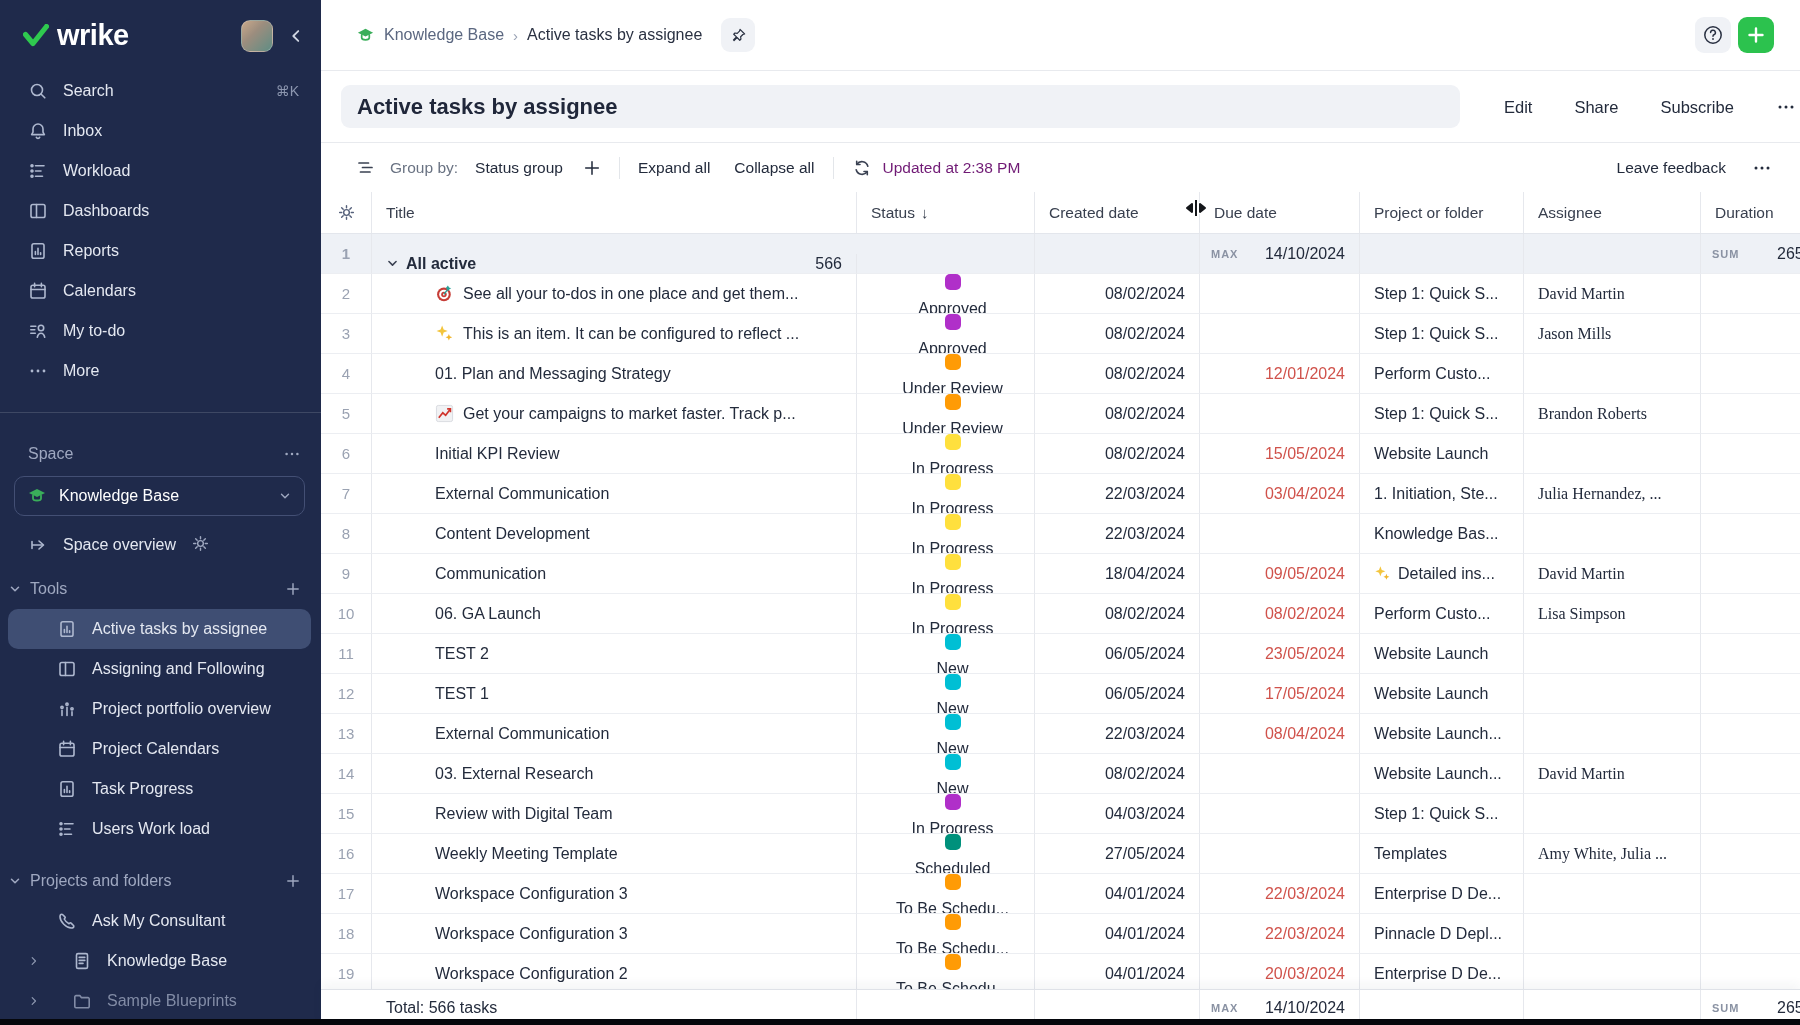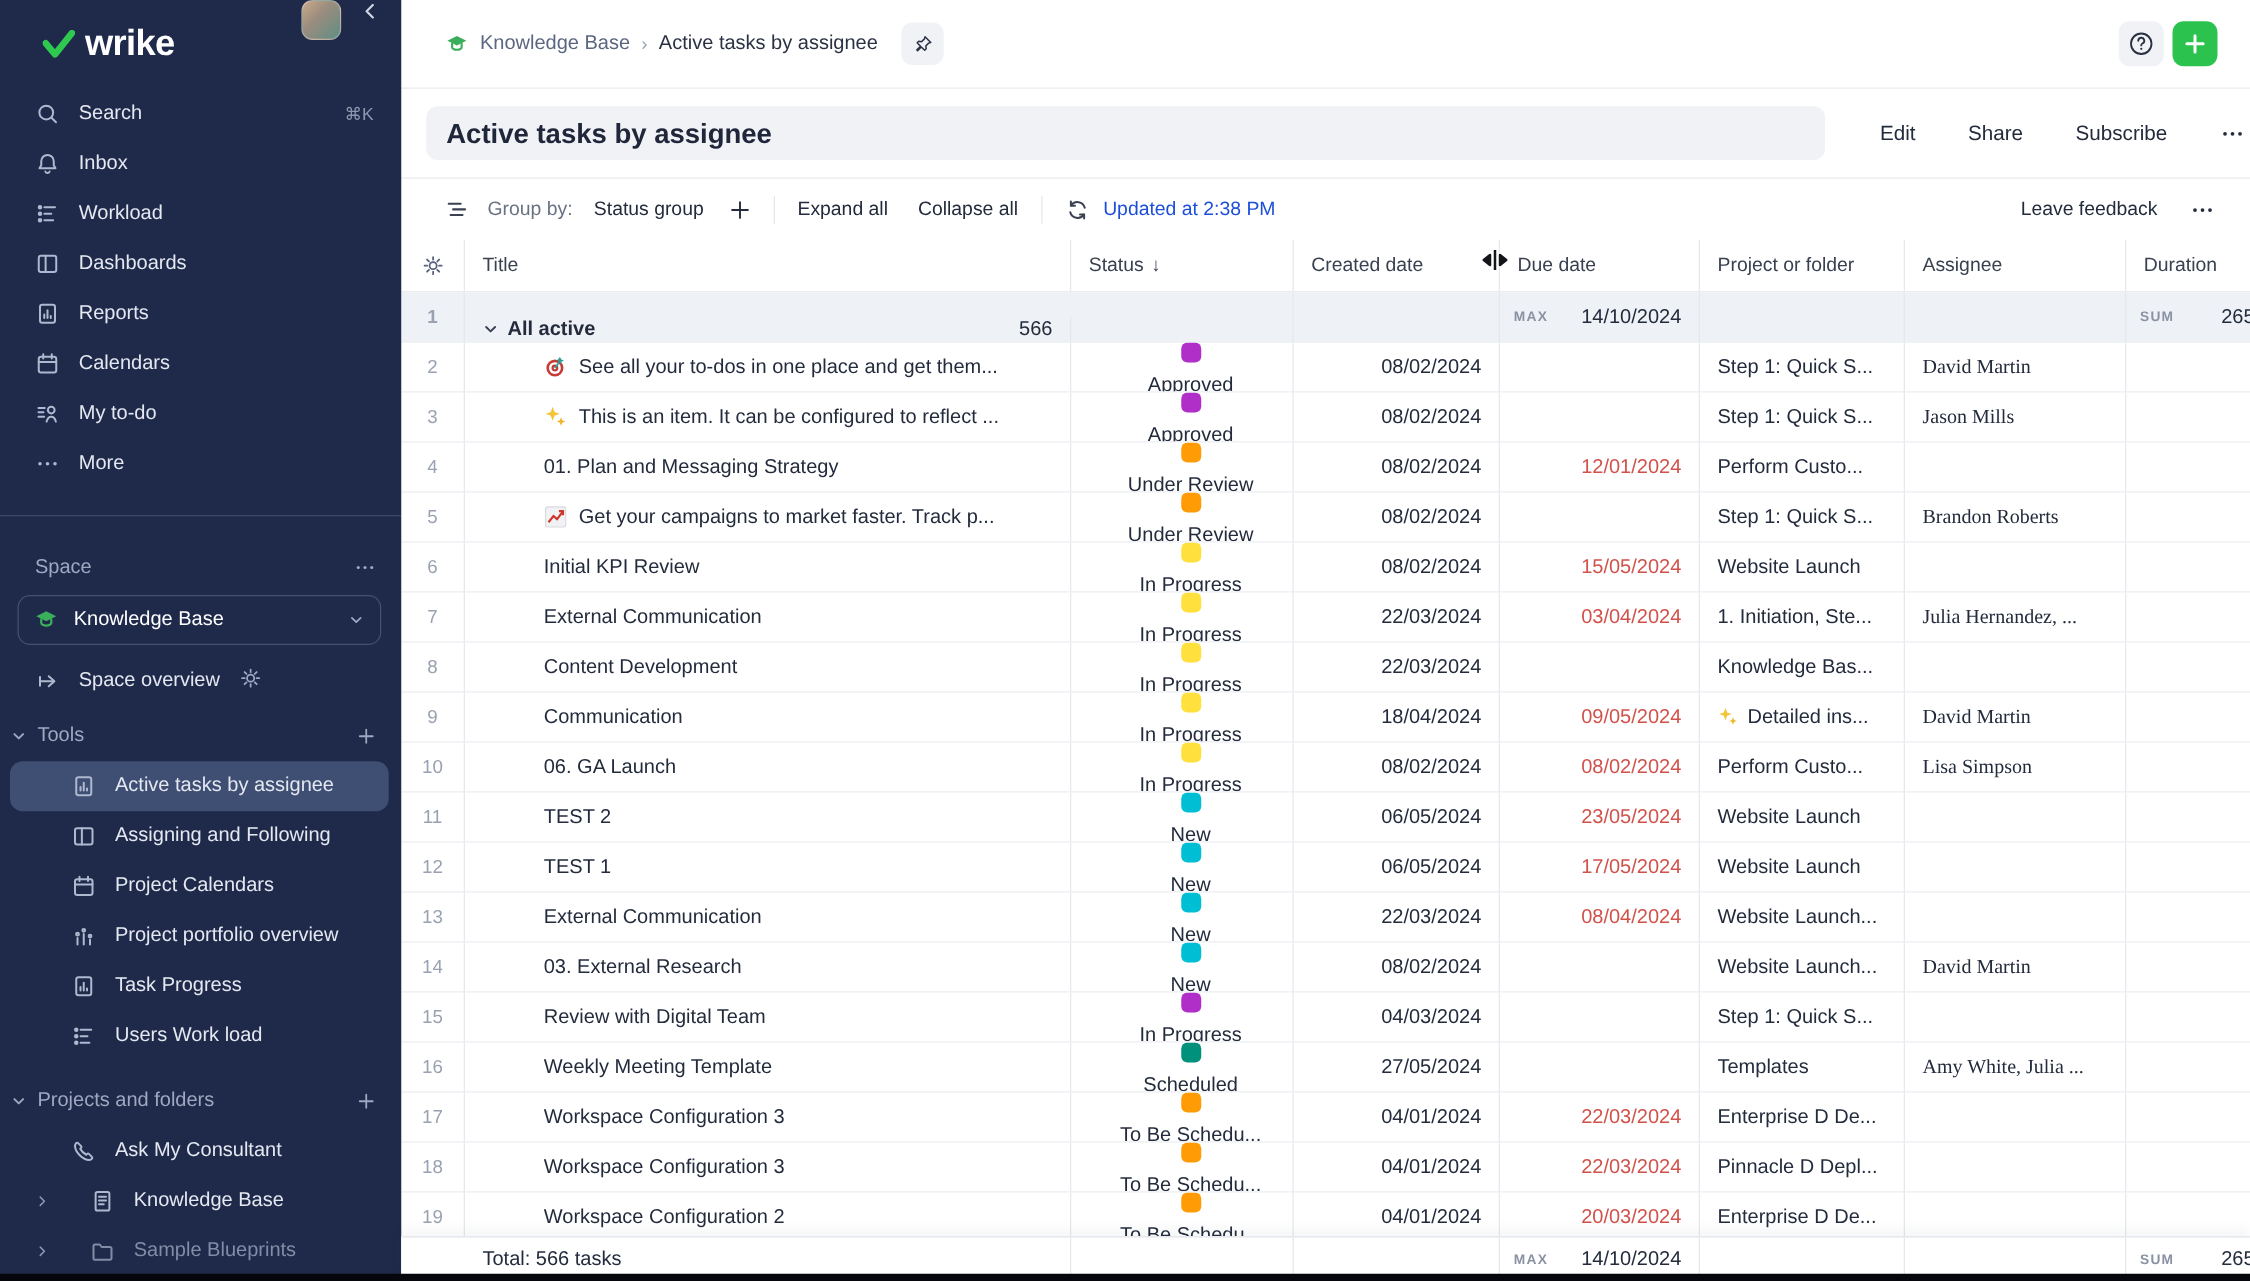--- a/index.html
+++ b/index.html
@@ -1,21 +1,21 @@
 <!DOCTYPE html>
 <html><head>
 <meta charset="utf-8">
 <style>
   * { margin:0; padding:0; box-sizing:border-box; }
   html,body { width:1800px; height:1025px; overflow:hidden; }
   body { font-family:"Liberation Sans","DejaVu Sans",sans-serif; display:flex; background:#fff; position:relative; color:#232b3c; }
 
   
   .sidebar { width:321px; flex:0 0 321px; background:#1f2a4b; color:#e8ebf2; position:relative; overflow:hidden; }
-  .sb-top { height:71px; display:flex; padding:0 16px 0 34px; }
+  .sb-top { height:71px; display:flex; align-items:center; padding:0 16px 0 23px; }
   .logo { display:flex; align-items:center; gap:8px; }
   .logo-text { color:#fff; font-size:29px; font-weight:bold; letter-spacing:-0.5px; }
   .avatar { margin-left:auto; width:32px; height:32px; border-radius:9px; background:linear-gradient(135deg,#caa98b 0%,#9c8d7e 40%,#5f8d84 100%); border:1px solid rgba(255,255,255,.25); }
   .collapse-btn { margin-left:14px; color:#cfd5e2; display:flex; }
 
   .sb-item { height:40px; display:flex; align-items:center; gap:15px; padding-left:28px; font-size:16px; color:#e4e8f1; cursor:default; }
   .sb-item .ic { width:20px; height:20px; color:#aeb8cf; flex:0 0 20px; display:flex; }
   .sb-item .shortcut { margin-left:auto; margin-right:22px; color:#8d97b0; font-size:14px; }
   .sb-divider { height:1px; background:rgba(255,255,255,.14); margin:21px 0; }
   .sb-section { height:40px; display:flex; align-items:center; font-size:16px; color:#9fa8c0; padding:0 20px 0 28px; }
@@ -49,21 +49,21 @@
   .dots { color:#232b3c; display:flex; width:20px; }
 
   .toolbar { height:49px; display:flex; align-items:center; padding:0 28px 0 35px; font-size:15.5px; }
   .toolbar .ic { width:20px; height:20px; display:flex; color:#3a4152; }
   .tool-label { color:#6a7383; margin-left:14px; }
   .tool-value { color:#232b3c; margin-left:17px; }
   .tool-plus { margin-left:20px; width:18px; height:18px; color:#232b3c; display:flex; }
   .vdiv { width:1px; height:22px; background:#e3e6ea; margin:0 18px; }
   .tool-link { color:#232b3c; }
   .tool-link + .tool-link { margin-left:24px; }
-  .updated { margin-left:11px; color:#1d4ed8; }
+  .updated { margin-left:11px; color:#701a75; }
   .toolbar-right { margin-left:auto; display:flex; align-items:center; gap:26px; }
 
   
   .grid-row { display:grid; grid-template-columns:51px 485px 178px 165px 160px 164px 177px minmax(99px,1fr); }
   .thead { height:42px; border-bottom:1px solid #e3e6ec; font-size:15.5px; color:#39404f; }
   .thead > div { display:flex; align-items:center; padding-left:14px; border-right:1px solid #e6e8ed; }
   .thead > div:last-child { border-right:none; }
   .thead .h-gear { justify-content:center; padding-left:0; color:#55607a; }
   .sort-arrow { margin-left:6px; font-size:15px; }
 
@@ -277,36 +277,36 @@
           <svg viewBox="0 0 20 20" fill="none" stroke="currentColor" stroke-width="1.6" stroke-linecap="round" stroke-linejoin="round">
             <rect x="3" y="3.5" width="14" height="13" rx="1.8"></rect>
             <path d="M8.5 3.5v13"></path>
           </svg>
         </span>
         <span>Assigning and Following</span>
       </div>
       <div class="sb-item child">
         <span class="ic">
           <svg viewBox="0 0 20 20" fill="none" stroke="currentColor" stroke-width="1.6" stroke-linecap="round" stroke-linejoin="round">
-            <rect x="3" y="4.3" width="14" height="12.7" rx="1.8"></rect>
-            <path d="M6.6 2.4v3.4M13.4 2.4v3.4M3 8.5h14"></path>
-          </svg>
-        </span>
-        <span>Project Calendars</span>
-      </div>
-      <div class="sb-item child">
-        <span class="ic">
-          <svg viewBox="0 0 20 20" fill="none" stroke="currentColor" stroke-width="1.6" stroke-linecap="round" stroke-linejoin="round">
             <path d="M5 16.5v-5.2M10 16.5V8.2M15 16.5v-3.7"></path>
             <circle cx="5" cy="8.3" r="1.1"></circle>
             <circle cx="10" cy="5.2" r="1.1"></circle>
             <circle cx="15" cy="9.8" r="1.1"></circle>
           </svg>
         </span>
         <span>Project portfolio overview</span>
+      </div>
+      <div class="sb-item child">
+        <span class="ic">
+          <svg viewBox="0 0 20 20" fill="none" stroke="currentColor" stroke-width="1.6" stroke-linecap="round" stroke-linejoin="round">
+            <rect x="3" y="4.3" width="14" height="12.7" rx="1.8"></rect>
+            <path d="M6.6 2.4v3.4M13.4 2.4v3.4M3 8.5h14"></path>
+          </svg>
+        </span>
+        <span>Project Calendars</span>
       </div>
       <div class="sb-item child">
         <span class="ic">
           <svg viewBox="0 0 20 20" fill="none" stroke="currentColor" stroke-width="1.6" stroke-linecap="round" stroke-linejoin="round">
             <rect x="4" y="2.8" width="12" height="14.4" rx="1.8"></rect>
             <path d="M7.4 13.4v-2.8M10 13.4V7.2M12.6 13.4v-1.6"></path>
           </svg>
         </span>
         <span>Task Progress</span>
       </div>

